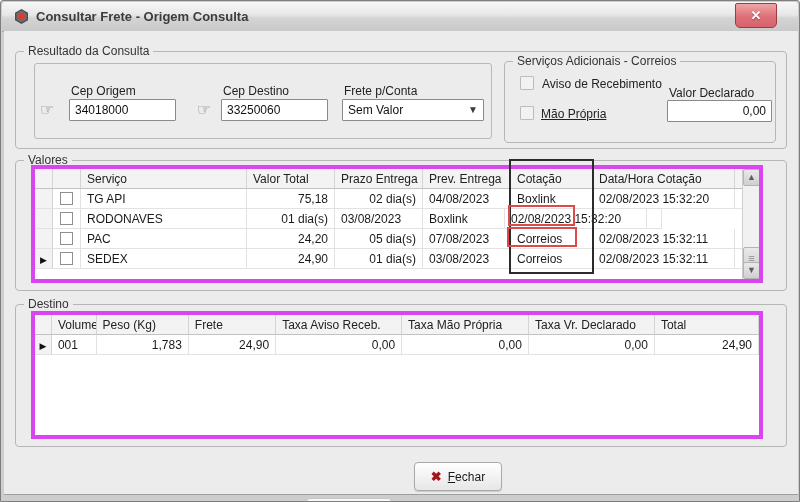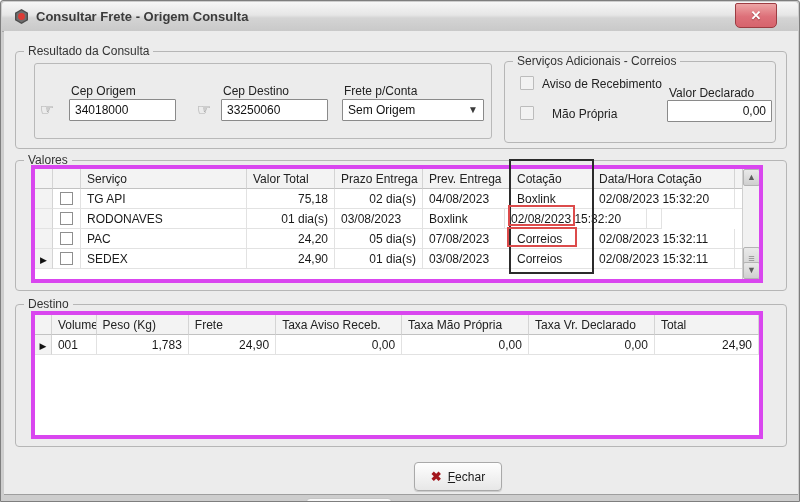--- a/index.html
+++ b/index.html
@@ -92,31 +92,31 @@
     <span class="hand-icon" style="left:36px;top:71px;">☞</span>
     <span class="field-label" style="left:67px;top:53px;">Cep Origem</span>
     <input class="tin" style="left: 65px; top: 68px; width: 107px;" value="34018000">
 
     <span class="hand-icon" style="left:193px;top:71px;">☞</span>
     <span class="field-label" style="left:219px;top:53px;">Cep Destino</span>
     <input class="tin" style="left: 217px; top: 68px; width: 107px;" value="33250060">
 
     <span class="field-label" style="left:340px;top:53px;">Frete p/Conta</span>
     <div class="combo" style="left:338px;top:68px;width:142px;">
-      <span>Sem Origem</span>
+      <span>Sem Valor</span>
       <span class="combo-arrow">▼</span>
     </div>
 
     <div class="groupbox" style="left:500px;top:30px;width:272px;height:82px;">
       <span class="gb-label">Serviços Adicionais - Correios</span>
     </div>
     <span class="cbx" style="left:516px;top:45px;"></span>
     <span class="field-label" style="left:538px;top:46px;">Aviso de Recebimento</span>
     <span class="cbx" style="left:516px;top:75px;"></span>
-    <span class="field-label" style="left:548px;top:76px;">Mão Própria</span>
+    <span class="field-label" style="left:537px;top:76px;text-decoration:underline;">Mão Própria</span>
     <span class="field-label" style="left:665px;top:55px;">Valor Declarado</span>
     <input class="tin r" style="left: 663px; top: 69px; width: 105px;" value="0,00">
 
     <div class="groupbox" style="left:11px;top:129px;width:772px;height:131px;">
       <span class="gb-label">Valores</span>
     </div>
     <div class="grid" style="left:27px;top:134px;width:732px;height:118px;">
       <div class="g-hrow">
         <div class="gc ind v-ind"></div>
         <div class="gc v-chk"></div>

